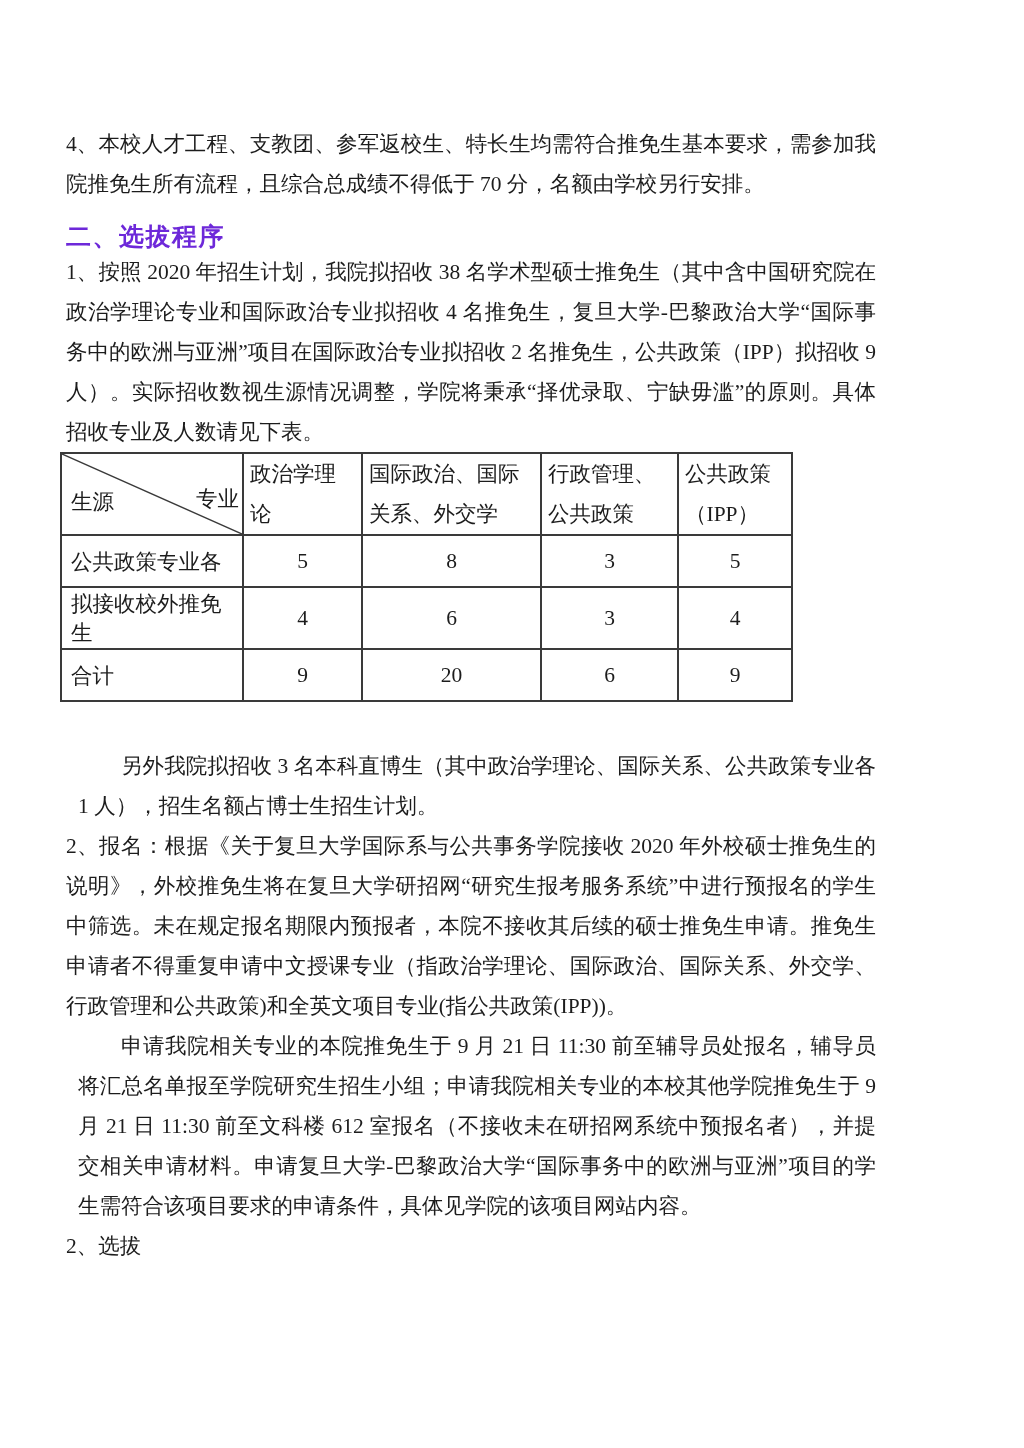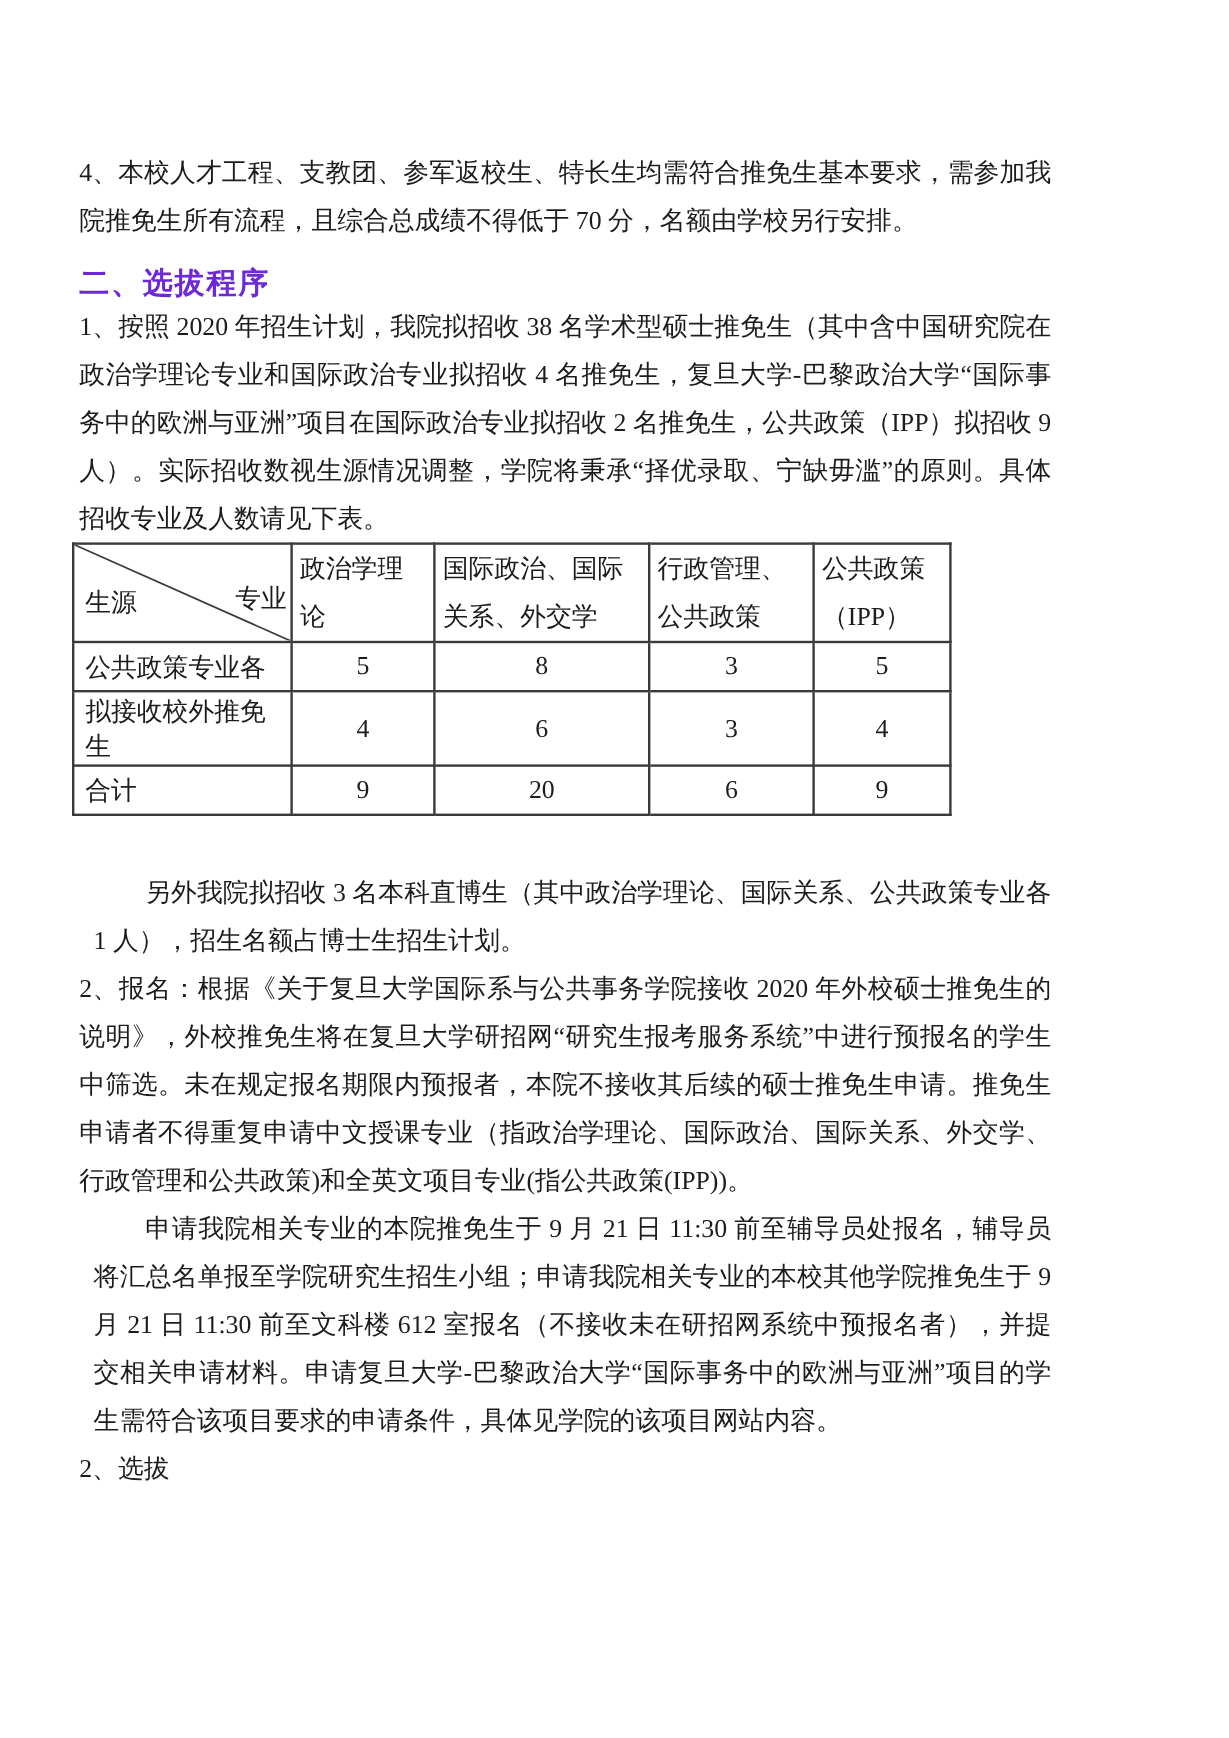--- a/index.html
+++ b/index.html
@@ -58,21 +58,21 @@
   .header-row {
     height: 81px;
   }
   .head-cell {
     text-align: left;
     vertical-align: middle;
     line-height: 40px;
     padding: 0 6px;
   }
   .data-row {
-    height: 41px;
+    height: 52px;
   }
   .row-label {
     padding-left: 9px;
     text-align: left;
     vertical-align: middle;
   }
   .num-cell {
     text-align: center;
     vertical-align: middle;
   }

